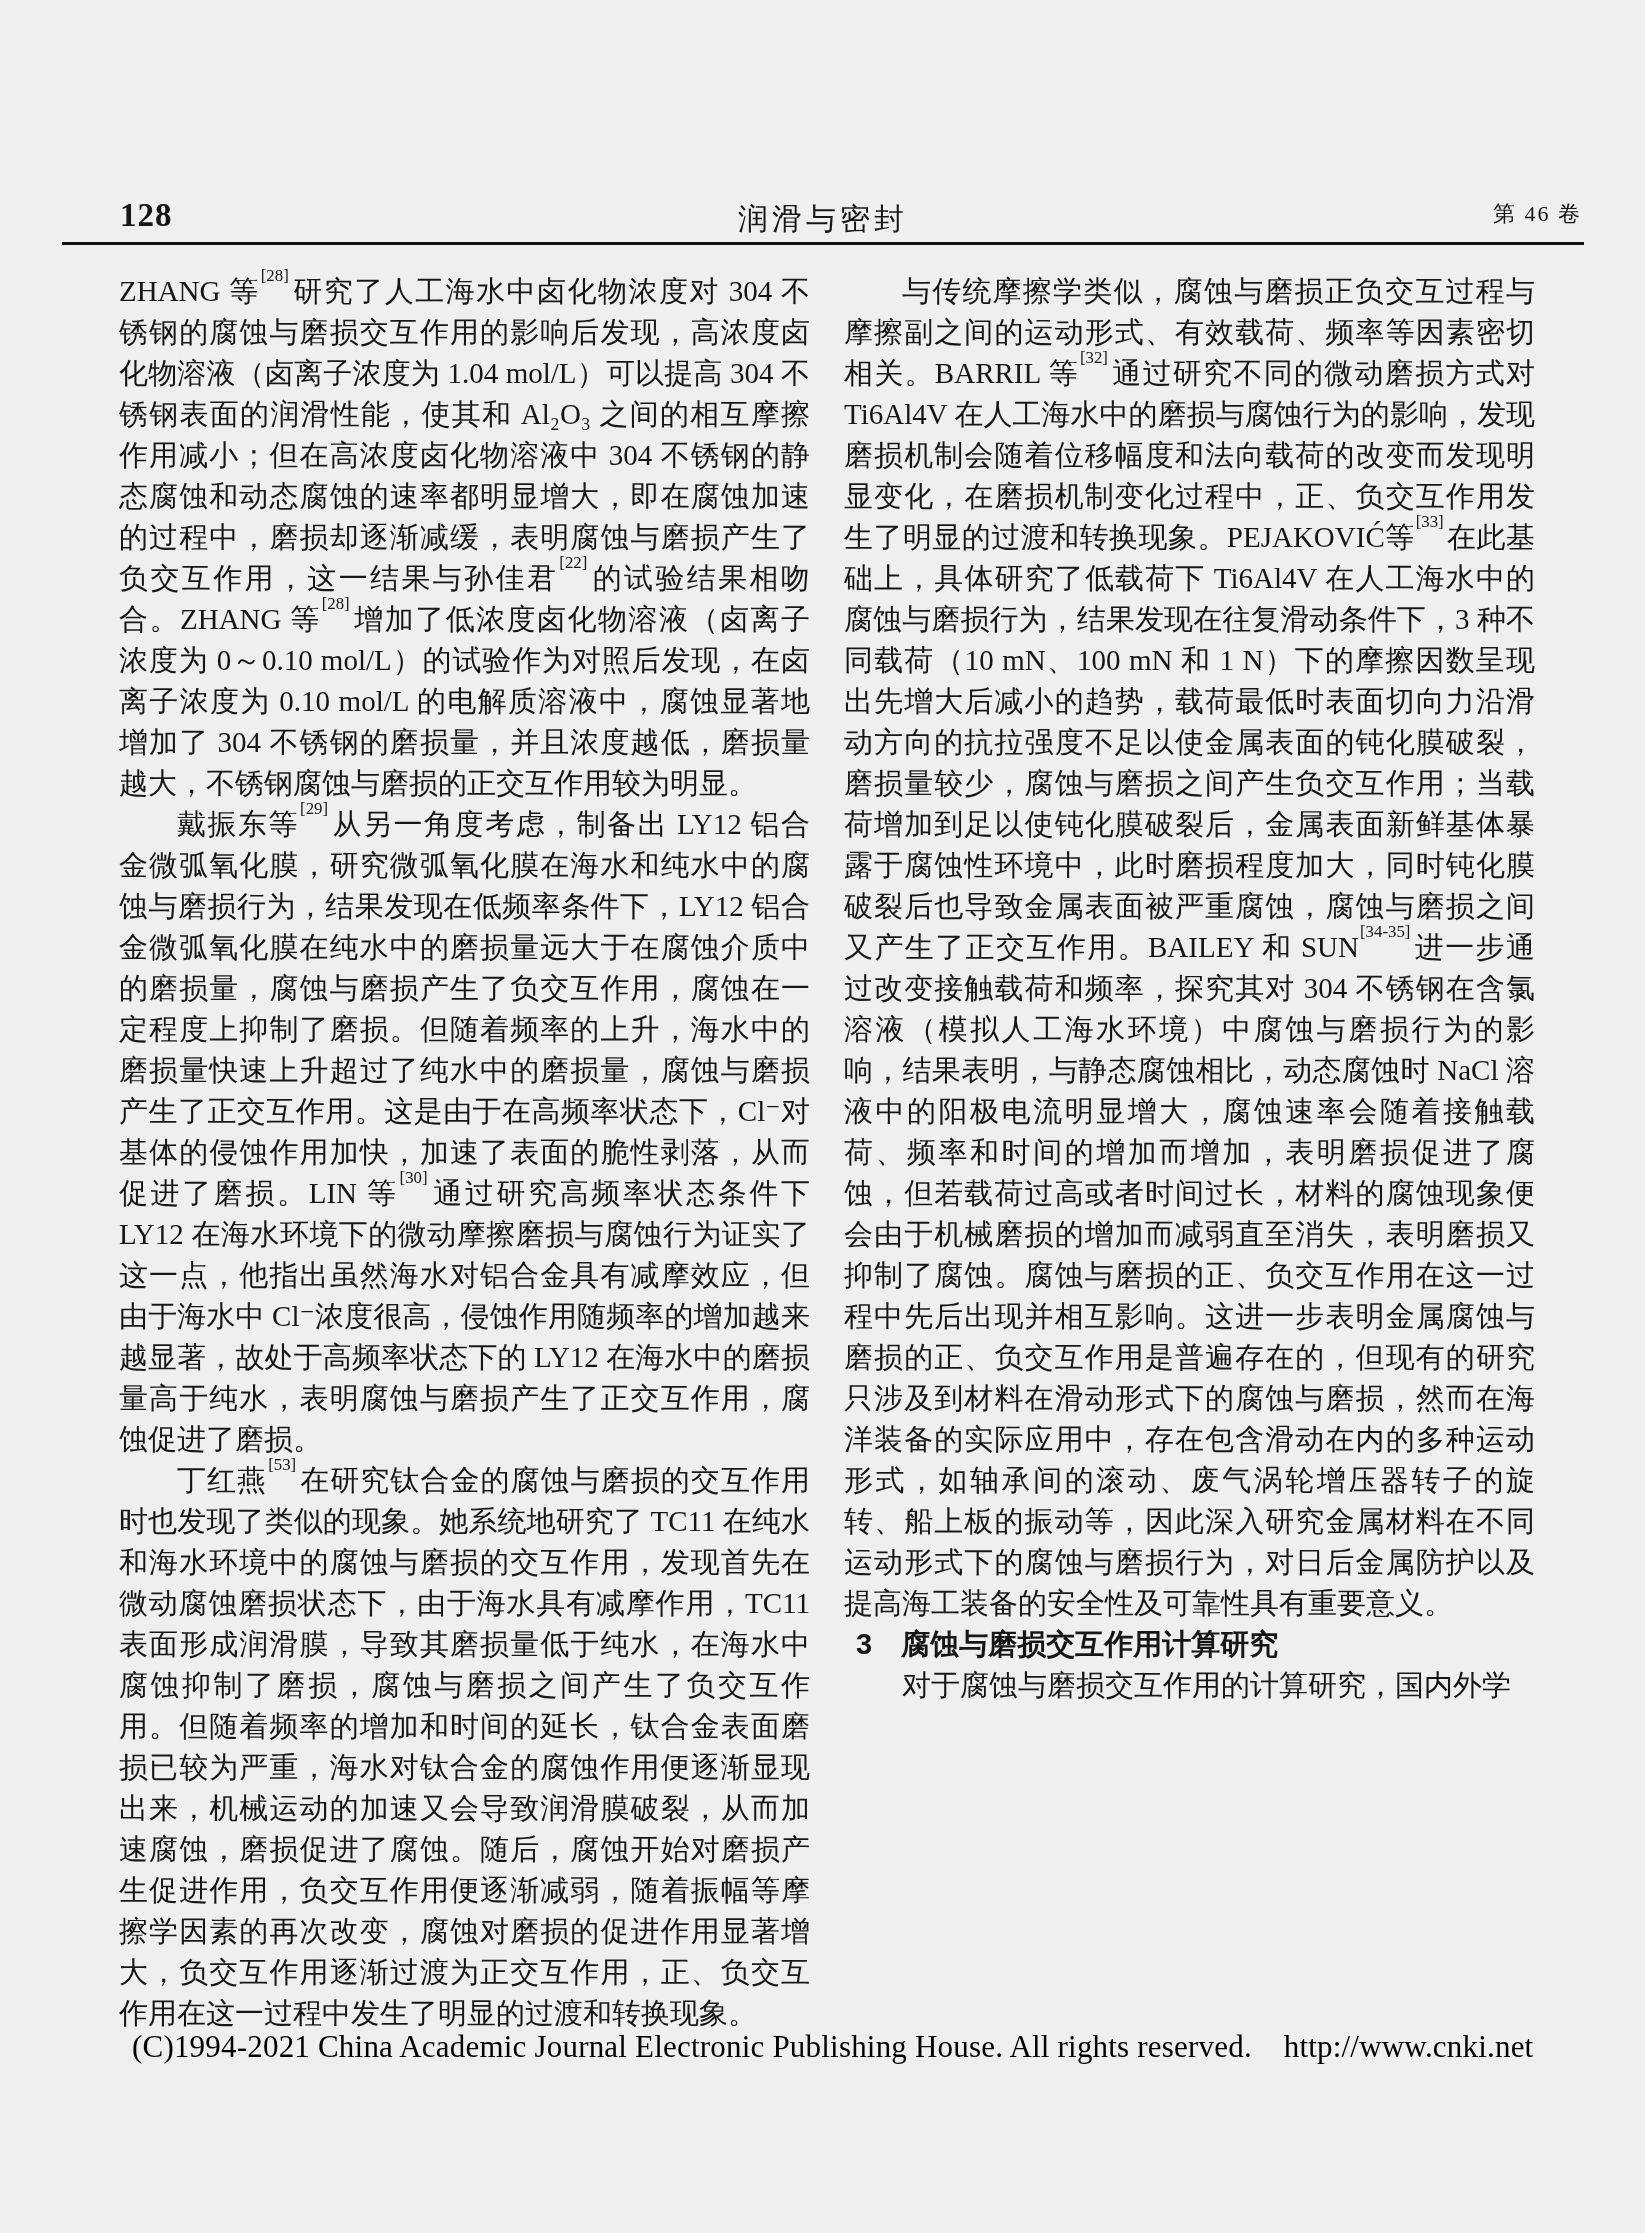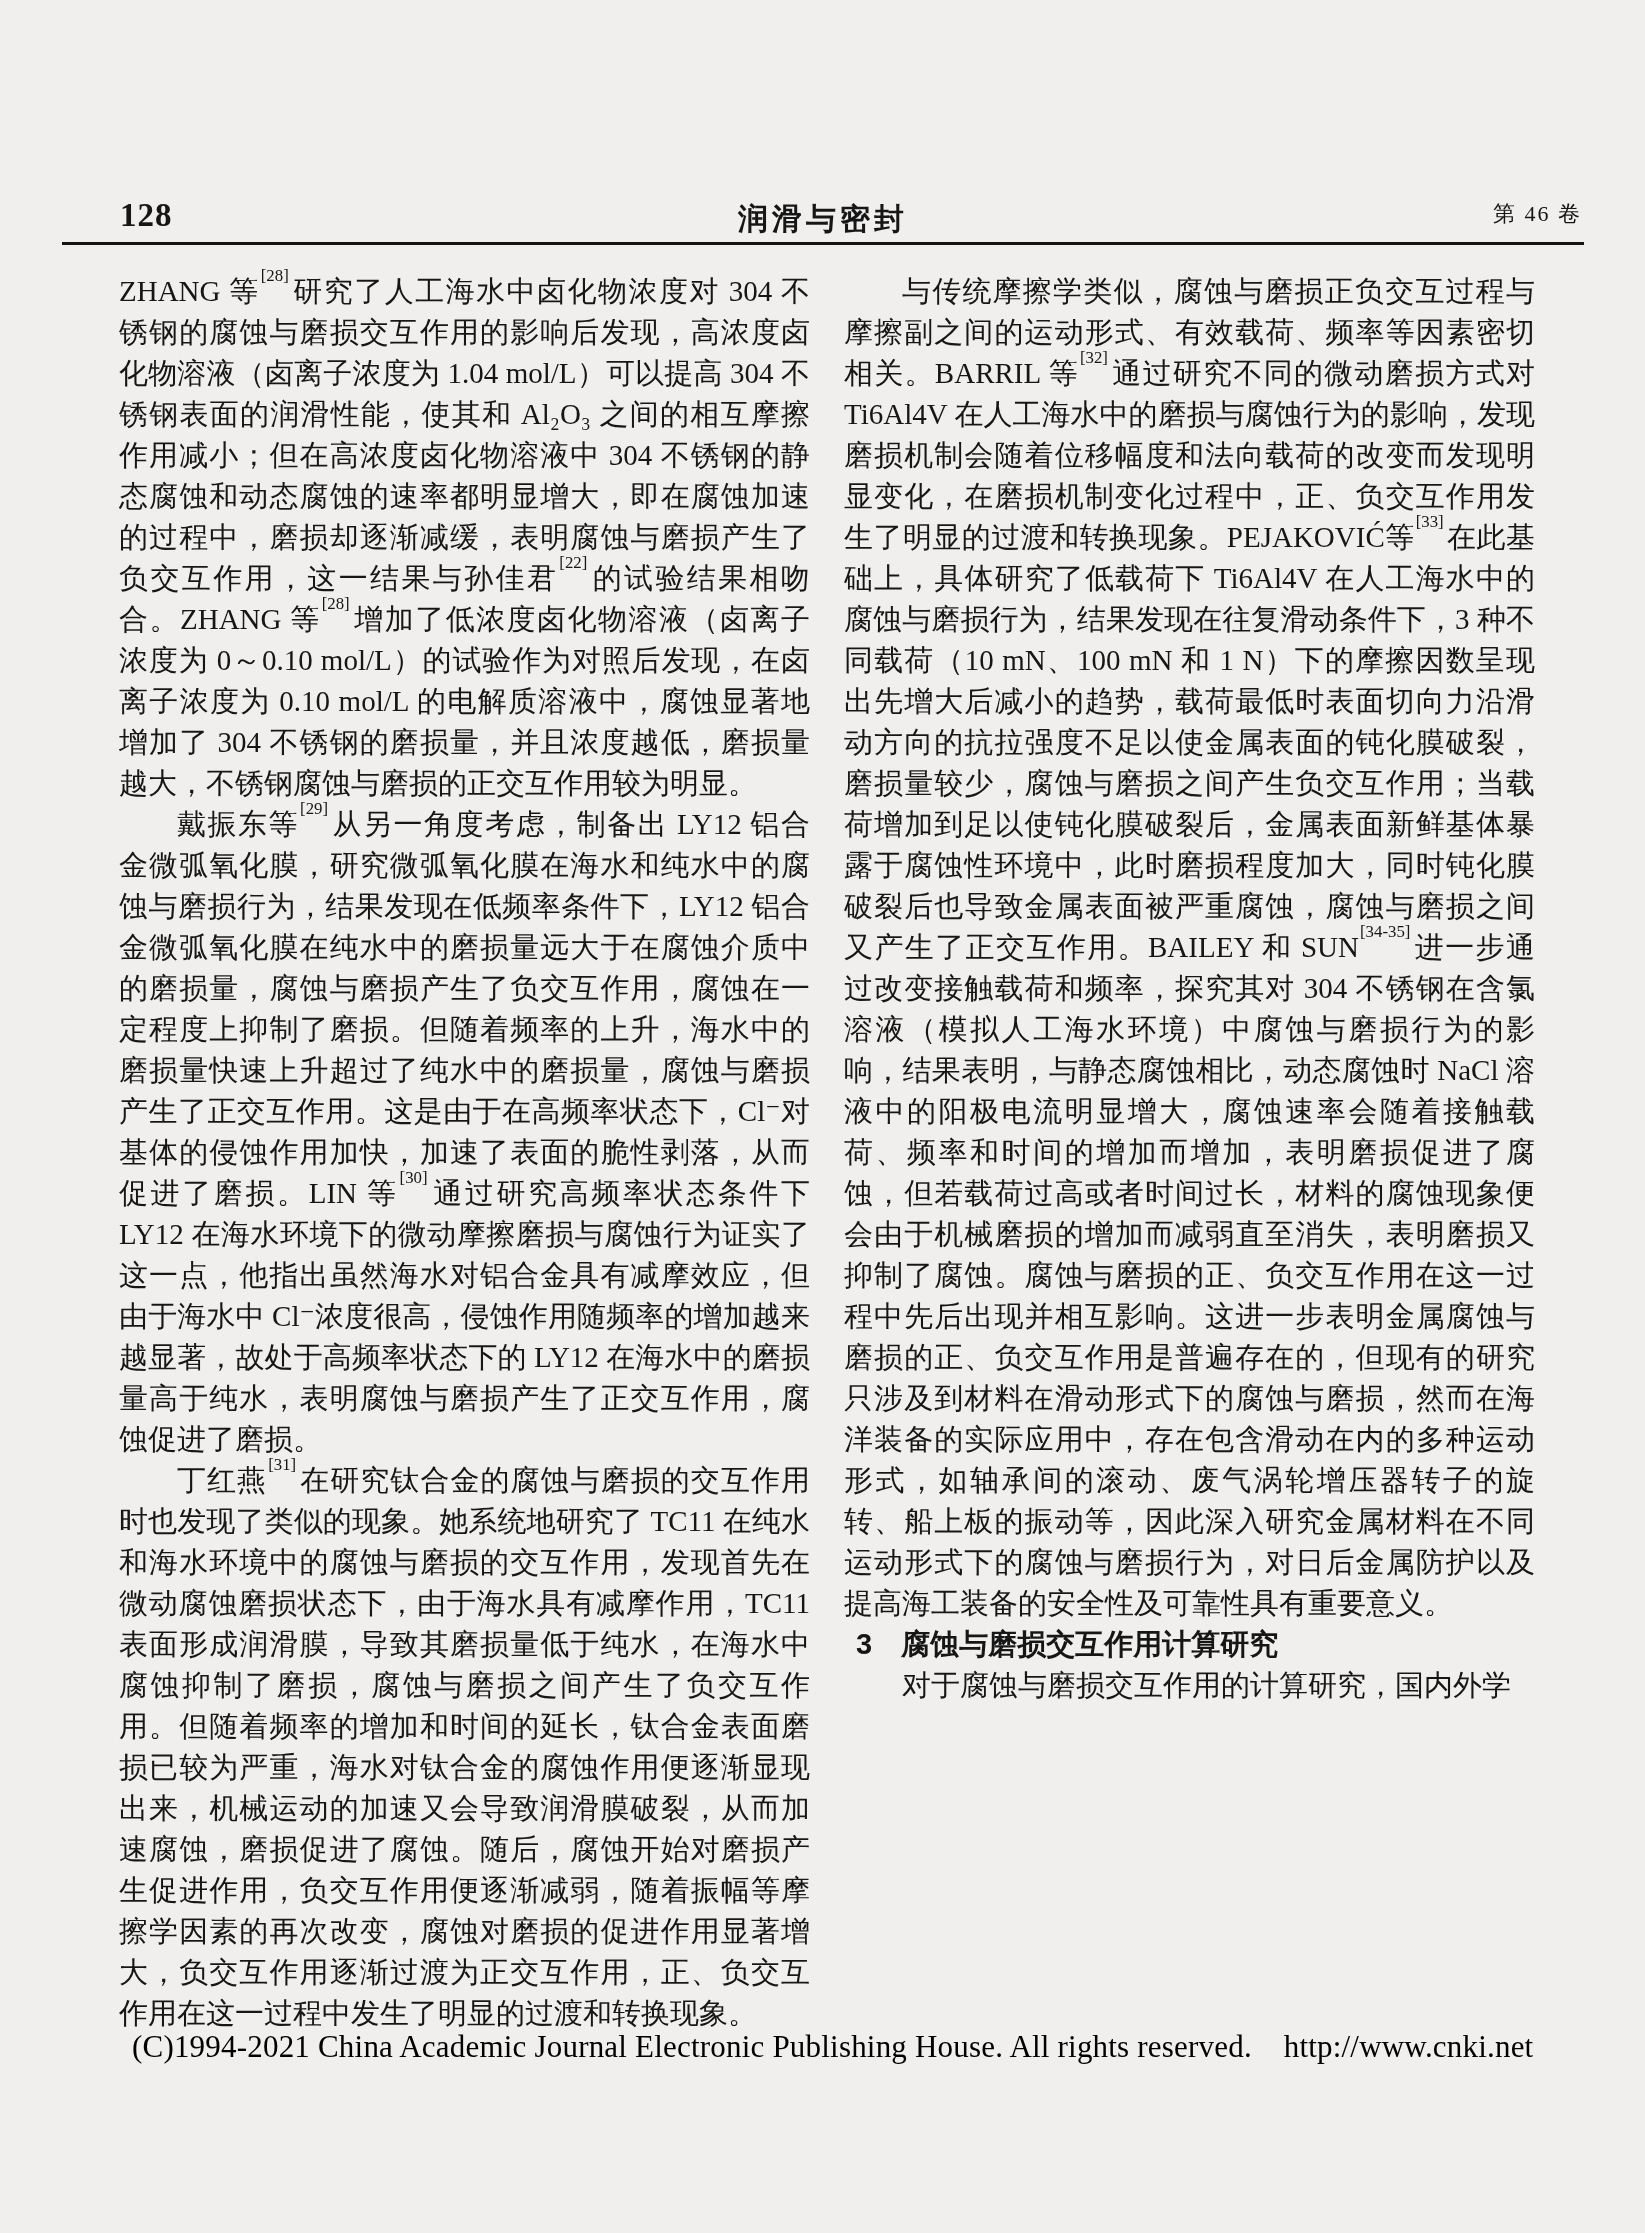--- a/index.html
+++ b/index.html
@@ -14,21 +14,21 @@
   .page { position: absolute; inset: 0; padding-left: 36px; }
 
   
   .header-row { position: absolute; top: 197px; left: 62px; width: 1522px; height: 40px; }
   .page-number {
     position: absolute; left: 58px; top: 0;
     font-size: 33px; font-weight: bold; letter-spacing: 1px;
   }
   .journal-title {
     position: absolute; left: 0; right: 0; top: 2px;
-    text-align: center; font-size: 30px; letter-spacing: 4px; font-weight: bold;
+    text-align: center; font-size: 30px; letter-spacing: 4px;
   }
   .volume-label {
     position: absolute; right: 2px; top: 2px;
     font-size: 22px; letter-spacing: 2px;
   }
   .header-rule {
     position: absolute; top: 242px; left: 62px; width: 1522px; height: 3px;
     background: #141414;
   }
 
@@ -75,21 +75,21 @@
   <div class="header-row">
     <span class="page-number">128</span>
     <span class="journal-title">润滑与密封</span>
     <span class="volume-label">第 46 卷</span>
   </div>
   <div class="header-rule"></div>
 
   <div class="column column-left">
       <p class="para">ZHANG 等<sup class="ref">[28]</sup>研究了人工海水中卤化物浓度对 304 不锈钢的腐蚀与磨损交互作用的影响后发现，高浓度卤化物溶液（卤离子浓度为 1.04 mol/L）可以提高 304 不锈钢表面的润滑性能，使其和 Al₂O₃ 之间的相互摩擦作用减小；但在高浓度卤化物溶液中 304 不锈钢的静态腐蚀和动态腐蚀的速率都明显增大，即在腐蚀加速的过程中，磨损却逐渐减缓，表明腐蚀与磨损产生了负交互作用，这一结果与孙佳君<sup class="ref">[22]</sup>的试验结果相吻合。ZHANG 等<sup class="ref">[28]</sup>增加了低浓度卤化物溶液（卤离子浓度为 0～0.10 mol/L）的试验作为对照后发现，在卤离子浓度为 0.10 mol/L 的电解质溶液中，腐蚀显著地增加了 304 不锈钢的磨损量，并且浓度越低，磨损量越大，不锈钢腐蚀与磨损的正交互作用较为明显。</p>
       <p class="para indent">戴振东等<sup class="ref">[29]</sup>从另一角度考虑，制备出 LY12 铝合金微弧氧化膜，研究微弧氧化膜在海水和纯水中的腐蚀与磨损行为，结果发现在低频率条件下，LY12 铝合金微弧氧化膜在纯水中的磨损量远大于在腐蚀介质中的磨损量，腐蚀与磨损产生了负交互作用，腐蚀在一定程度上抑制了磨损。但随着频率的上升，海水中的磨损量快速上升超过了纯水中的磨损量，腐蚀与磨损产生了正交互作用。这是由于在高频率状态下，Cl⁻对基体的侵蚀作用加快，加速了表面的脆性剥落，从而促进了磨损。LIN 等<sup class="ref">[30]</sup>通过研究高频率状态条件下 LY12 在海水环境下的微动摩擦磨损与腐蚀行为证实了这一点，他指出虽然海水对铝合金具有减摩效应，但由于海水中 Cl⁻浓度很高，侵蚀作用随频率的增加越来越显著，故处于高频率状态下的 LY12 在海水中的磨损量高于纯水，表明腐蚀与磨损产生了正交互作用，腐蚀促进了磨损。</p>
-      <p class="para indent">丁红燕<sup class="ref">[31]</sup>在研究钛合金的腐蚀与磨损的交互作用时也发现了类似的现象。她系统地研究了 TC11 在纯水和海水环境中的腐蚀与磨损的交互作用，发现首先在微动腐蚀磨损状态下，由于海水具有减摩作用，TC11 表面形成润滑膜，导致其磨损量低于纯水，在海水中腐蚀抑制了磨损，腐蚀与磨损之间产生了负交互作用。但随着频率的增加和时间的延长，钛合金表面磨损已较为严重，海水对钛合金的腐蚀作用便逐渐显现出来，机械运动的加速又会导致润滑膜破裂，从而加速腐蚀，磨损促进了腐蚀。随后，腐蚀开始对磨损产生促进作用，负交互作用便逐渐减弱，随着振幅等摩擦学因素的再次改变，腐蚀对磨损的促进作用显著增大，负交互作用逐渐过渡为正交互作用，正、负交互作用在这一过程中发生了明显的过渡和转换现象。</p>
+      <p class="para indent">丁红燕<sup class="ref">[53]</sup>在研究钛合金的腐蚀与磨损的交互作用时也发现了类似的现象。她系统地研究了 TC11 在纯水和海水环境中的腐蚀与磨损的交互作用，发现首先在微动腐蚀磨损状态下，由于海水具有减摩作用，TC11 表面形成润滑膜，导致其磨损量低于纯水，在海水中腐蚀抑制了磨损，腐蚀与磨损之间产生了负交互作用。但随着频率的增加和时间的延长，钛合金表面磨损已较为严重，海水对钛合金的腐蚀作用便逐渐显现出来，机械运动的加速又会导致润滑膜破裂，从而加速腐蚀，磨损促进了腐蚀。随后，腐蚀开始对磨损产生促进作用，负交互作用便逐渐减弱，随着振幅等摩擦学因素的再次改变，腐蚀对磨损的促进作用显著增大，负交互作用逐渐过渡为正交互作用，正、负交互作用在这一过程中发生了明显的过渡和转换现象。</p>
     </div>
   <div class="column column-right">
       <p class="para indent">与传统摩擦学类似，腐蚀与磨损正负交互过程与摩擦副之间的运动形式、有效载荷、频率等因素密切相关。BARRIL 等<sup class="ref">[32]</sup>通过研究不同的微动磨损方式对 Ti6Al4V 在人工海水中的磨损与腐蚀行为的影响，发现磨损机制会随着位移幅度和法向载荷的改变而发现明显变化，在磨损机制变化过程中，正、负交互作用发生了明显的过渡和转换现象。PEJAKOVIĆ等<sup class="ref">[33]</sup>在此基础上，具体研究了低载荷下 Ti6Al4V 在人工海水中的腐蚀与磨损行为，结果发现在往复滑动条件下，3 种不同载荷（10 mN、100 mN 和 1 N）下的摩擦因数呈现出先增大后减小的趋势，载荷最低时表面切向力沿滑动方向的抗拉强度不足以使金属表面的钝化膜破裂，磨损量较少，腐蚀与磨损之间产生负交互作用；当载荷增加到足以使钝化膜破裂后，金属表面新鲜基体暴露于腐蚀性环境中，此时磨损程度加大，同时钝化膜破裂后也导致金属表面被严重腐蚀，腐蚀与磨损之间又产生了正交互作用。BAILEY 和 SUN<sup class="ref">[34-35]</sup>进一步通过改变接触载荷和频率，探究其对 304 不锈钢在含氯溶液（模拟人工海水环境）中腐蚀与磨损行为的影响，结果表明，与静态腐蚀相比，动态腐蚀时 NaCl 溶液中的阳极电流明显增大，腐蚀速率会随着接触载荷、频率和时间的增加而增加，表明磨损促进了腐蚀，但若载荷过高或者时间过长，材料的腐蚀现象便会由于机械磨损的增加而减弱直至消失，表明磨损又抑制了腐蚀。腐蚀与磨损的正、负交互作用在这一过程中先后出现并相互影响。这进一步表明金属腐蚀与磨损的正、负交互作用是普遍存在的，但现有的研究只涉及到材料在滑动形式下的腐蚀与磨损，然而在海洋装备的实际应用中，存在包含滑动在内的多种运动形式，如轴承间的滚动、废气涡轮增压器转子的旋转、船上板的振动等，因此深入研究金属材料在不同运动形式下的腐蚀与磨损行为，对日后金属防护以及提高海工装备的安全性及可靠性具有重要意义。</p>
       <p class="para heading">3　腐蚀与磨损交互作用计算研究</p>
       <p class="para indent">对于腐蚀与磨损交互作用的计算研究，国内外学</p>
     </div>
 
   <div class="watermark">(C)1994-2021 China Academic Journal Electronic Publishing House. All rights reserved.    http://www.cnki.net</div>
 
 </div>

